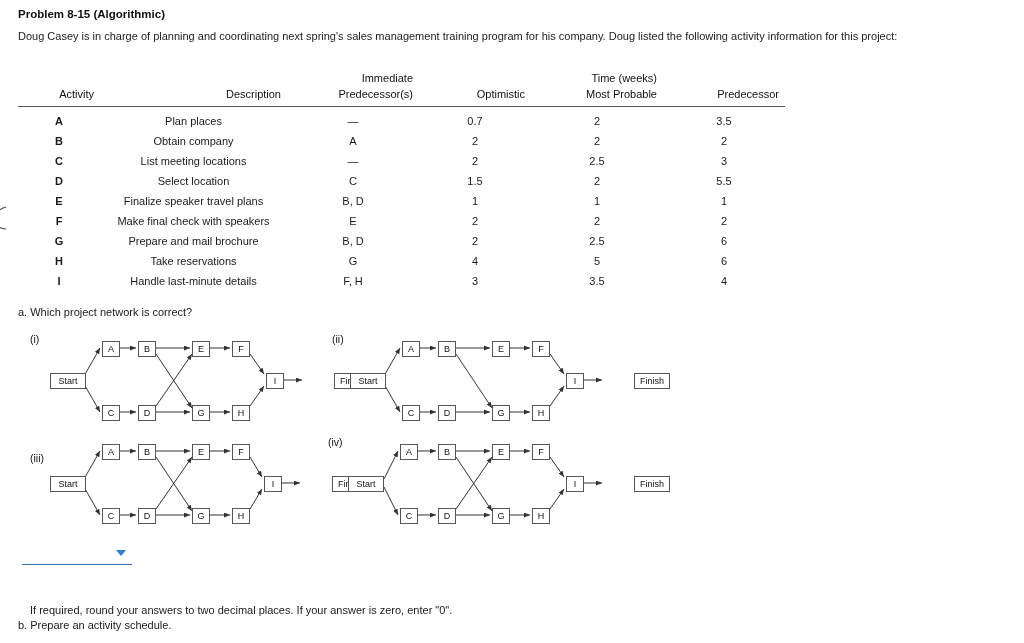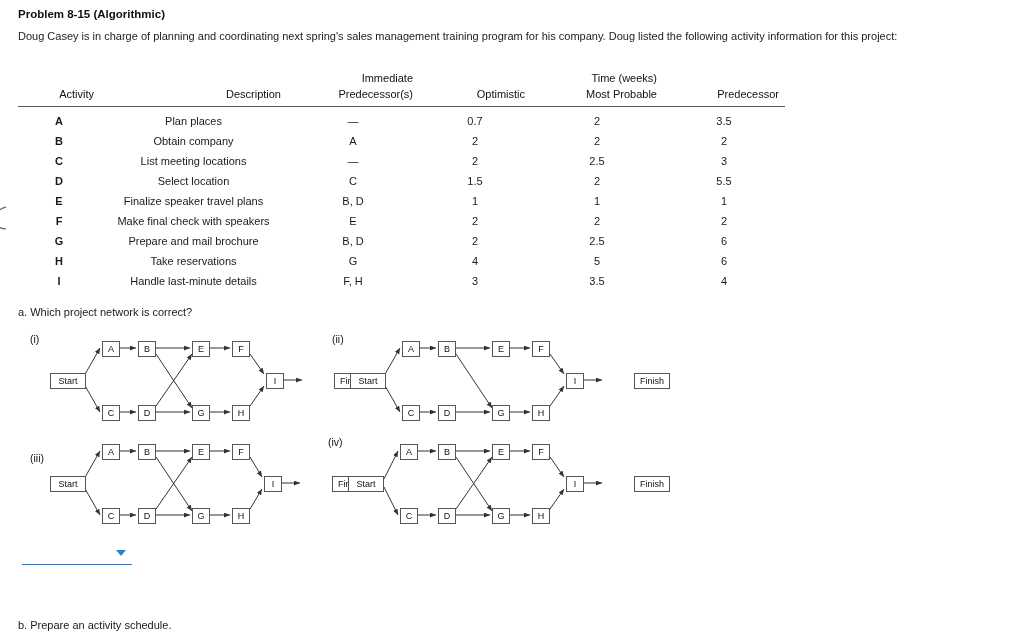--- a/index.html
+++ b/index.html
@@ -409,14 +409,15 @@
     <div class="node sq" style="left:226px; top:43px;">I</div>
     <div class="node wide" style="left:264px; top:43px;">Finish</div>
   </div>
 
   <div class="dropdown">
     <span></span>
     <span class="caret"></span>
   </div>
 
   <div class="qb">b. Prepare an activity schedule.</div>
+  <div class="qb2">If required, round your answers to two decimal places. If your answer is zero, enter "0".</div>
 
 </div>
 
 </body></html>

